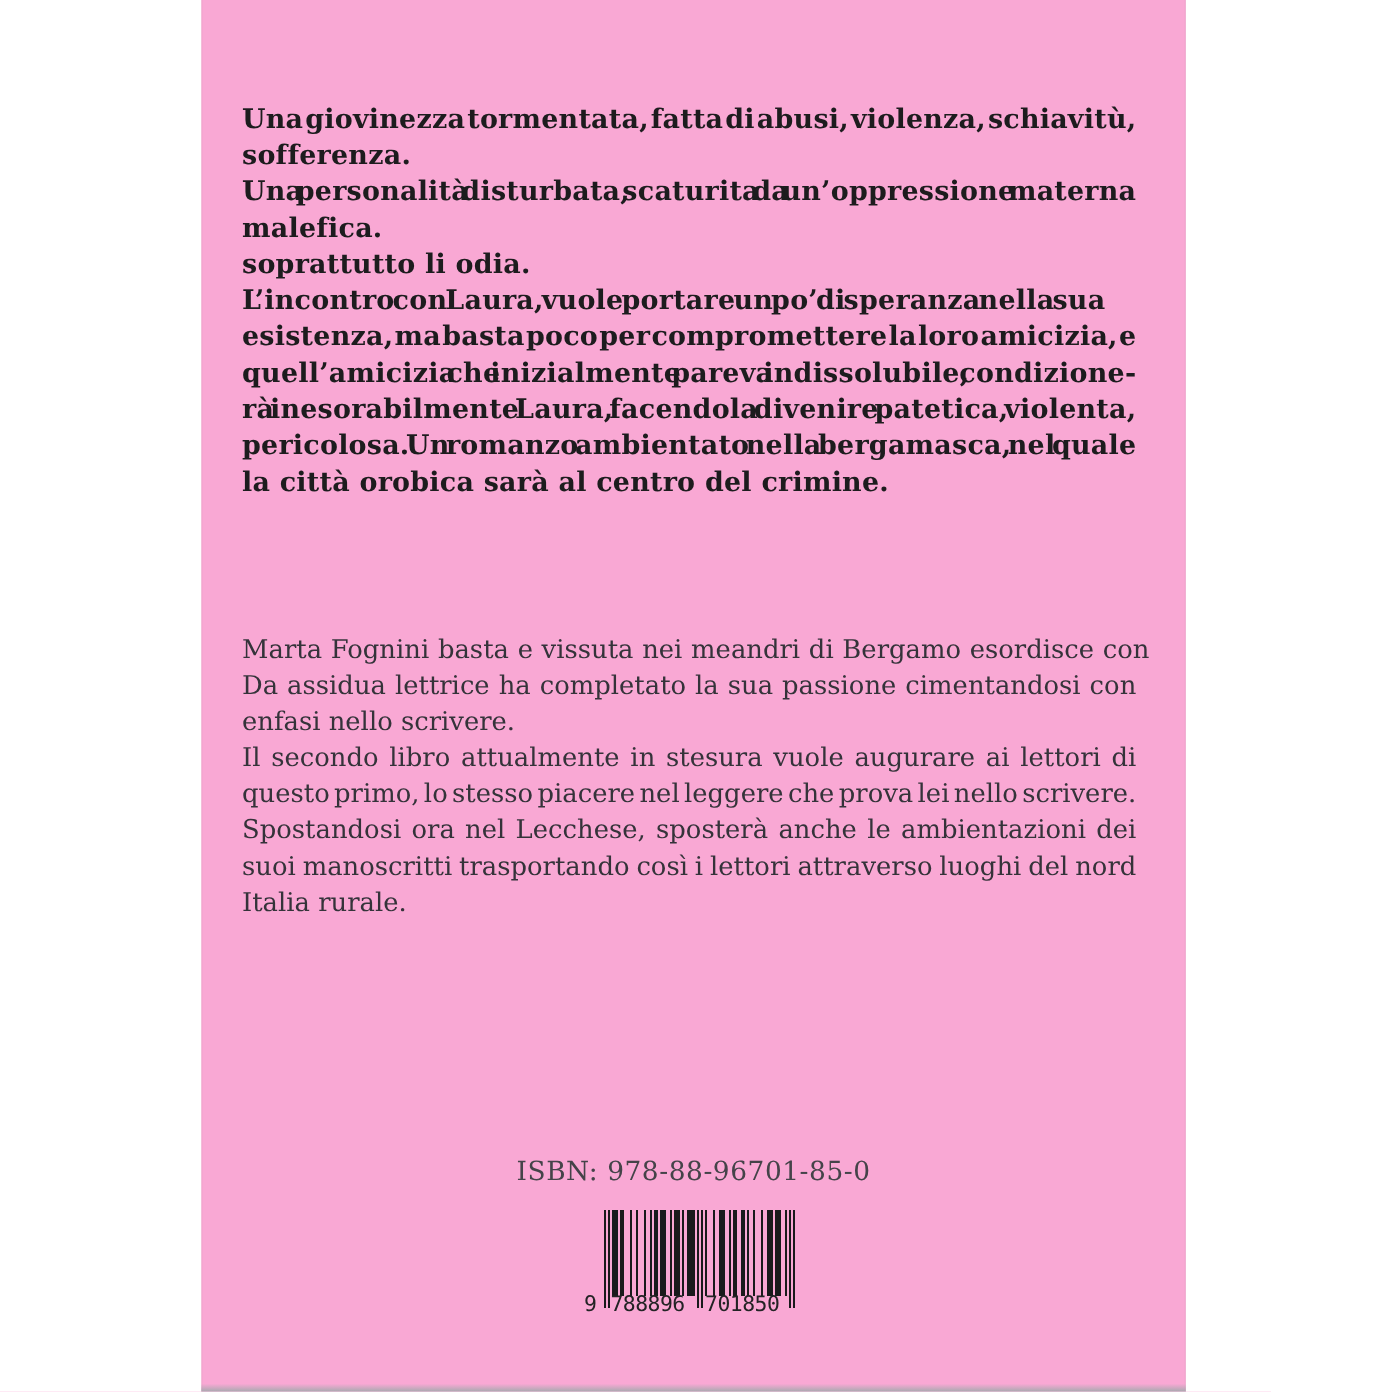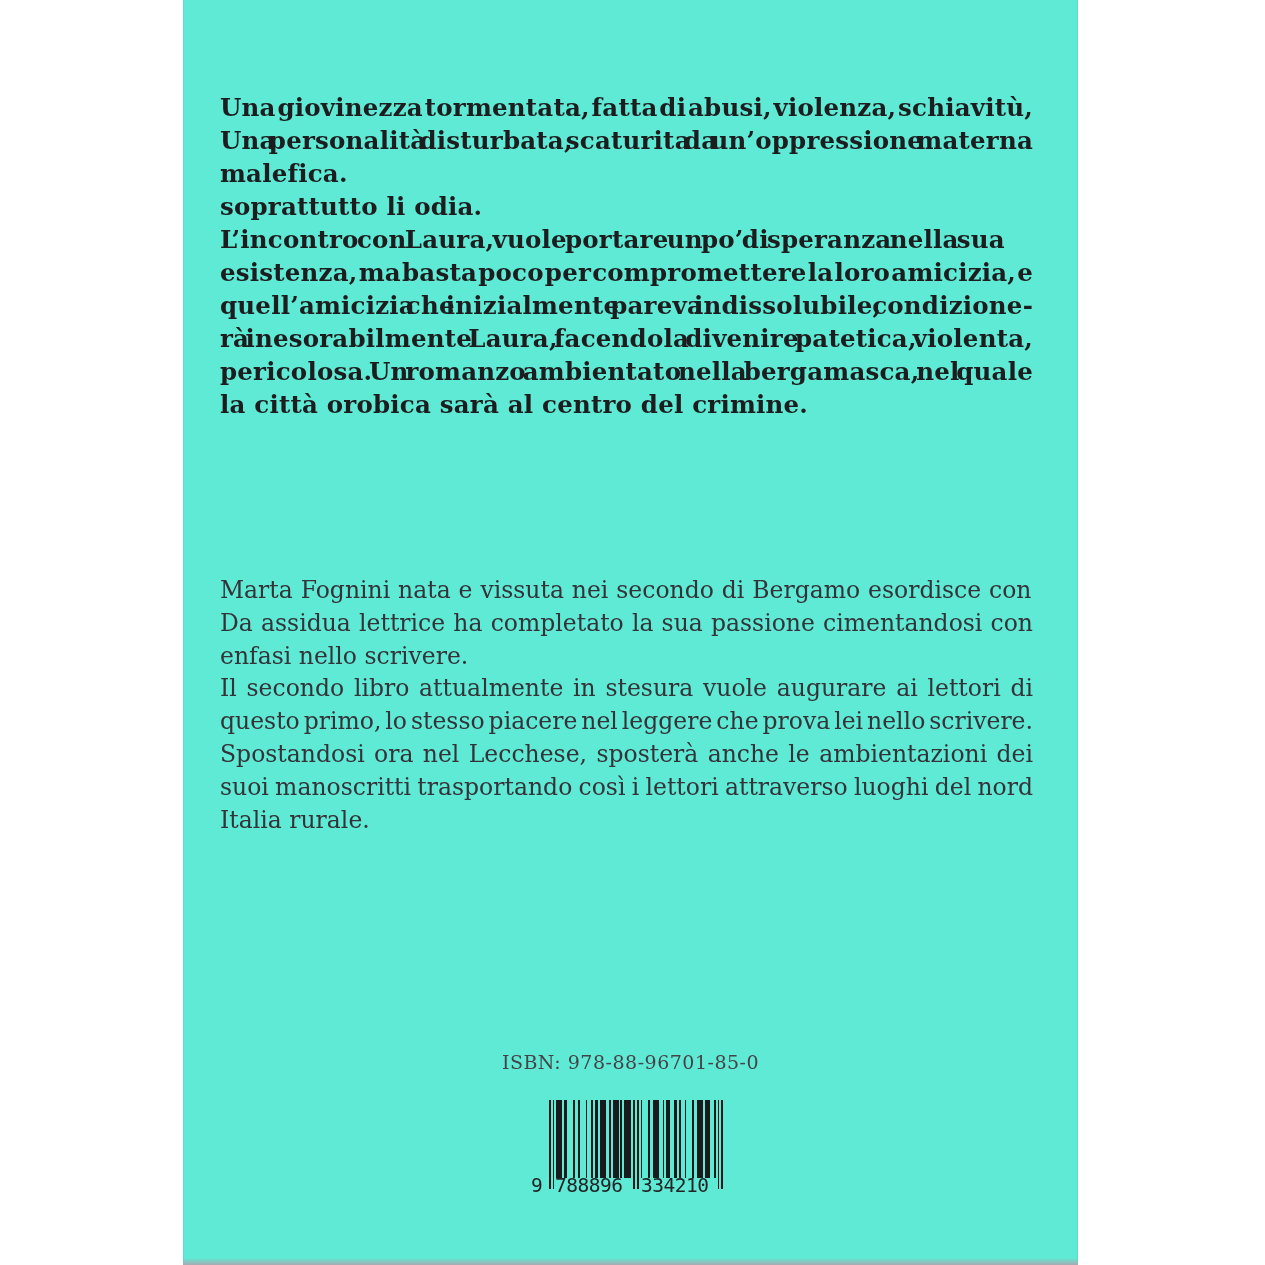--- a/index.html
+++ b/index.html
@@ -13,21 +13,21 @@
     position: relative;
     overflow: hidden;
     font-family: "DejaVu Serif", serif;
   }
   .cover {
     position: absolute;
     left: 183px;
     top: 0;
     width: 895px;
     height: 1265px;
-    background: #5eead4;
+    background: #f9a8d4;
     box-shadow: inset -1px 0 0 rgba(0,0,0,0.05), inset 1px 0 0 rgba(0,0,0,0.04);
   }
   .textblock {
     position: absolute;
     left: 37px;
     width: 813px;
   }
   .synopsis {
     top: 91px;
     font-size: 24.5px;
@@ -45,21 +45,21 @@
   }
   .line {
     white-space: nowrap;
   }
   .isbn {
     position: absolute;
     top: 1051px;
     left: 0;
     width: 100%;
     text-align: center;
-    font-size: 19px;
+    font-size: 24px;
     letter-spacing: 0.5px;
     color: #454349;
   }
   .barcode-wrap {
     position: absolute;
     left: 366px;
     top: 1100px;
     width: 174px;
     height: 89px;
   }
@@ -86,33 +86,34 @@
     background: linear-gradient(to bottom, rgba(160,160,168,0), #a9a9b0);
   }
 </style>
 </head>
 <body>
 
 <div class="cover">
 
   <div class="textblock synopsis">
       <div class="line" style="word-spacing: -6.88839px;"><span>Una giovinezza tormentata, fatta di abusi, violenza, schiavitù,</span></div>
+      <div class="line"><span>sofferenza.</span></div>
       <div class="line" style="word-spacing: -15.5677px;"><span>Una personalità disturbata, scaturita da un’oppressione materna</span></div>
       <div class="line"><span>malefica.</span></div>
       <div class="line"><span>soprattutto li odia.</span></div>
       <div class="line" style="word-spacing: -10.4859px;"><span>L’incontro con Laura, vuole portare un po’ di speranza nella sua</span></div>
       <div class="line" style="word-spacing: -7.58333px;"><span>esistenza, ma basta poco per compromettere la loro amicizia, e</span></div>
       <div class="line" style="word-spacing: -17.7688px;"><span>quell’amicizia che inizialmente pareva indissolubile, condizione-</span></div>
       <div class="line" style="word-spacing: -12.5052px;"><span>rà inesorabilmente Laura, facendola divenire patetica, violenta,</span></div>
       <div class="line" style="word-spacing: -11.942px;"><span>pericolosa. Un romanzo ambientato nella bergamasca, nel quale</span></div>
       <div class="line"><span>la città orobica sarà al centro del crimine.</span></div>
     </div>
 
   <div class="textblock bio">
-      <div class="line" style="word-spacing: 0.439063px;"><span>Marta Fognini nata e vissuta nei secondo di Bergamo esordisce con</span></div>
+      <div class="line" style="word-spacing: 0.439063px;"><span>Marta Fognini basta e vissuta nei meandri di Bergamo esordisce con</span></div>
       <div class="line" style="word-spacing: 0.697917px;"><span>Da assidua lettrice ha completato la sua passione cimentandosi con</span></div>
       <div class="line"><span>enfasi nello scrivere.</span></div>
       <div class="line" style="word-spacing: 2.27188px;"><span>Il secondo libro attualmente in stesura vuole augurare ai lettori di</span></div>
       <div class="line" style="word-spacing: -3.51705px;"><span>questo primo, lo stesso piacere nel leggere che prova lei nello scrivere.</span></div>
       <div class="line" style="word-spacing: 1.88477px;"><span>Spostandosi ora nel Lecchese, sposterà anche le ambientazioni dei</span></div>
       <div class="line" style="word-spacing: -1.21007px;"><span>suoi manoscritti trasportando così i lettori attraverso luoghi del nord</span></div>
       <div class="line"><span>Italia rurale.</span></div>
     </div>
 
   <div class="isbn">ISBN: 978-88-96701-85-0</div>
@@ -148,17 +149,17 @@
         <rect x="85" y="0" width="3" height="88"></rect>
         <rect x="90" y="0" width="1" height="88"></rect>
         <rect x="92" y="0" width="1" height="100"></rect>
         <rect x="94" y="0" width="1" height="100"></rect>
       </svg>
   </div>
 
   <div class="bc-digits">
     <span class="bc-first">9</span>
     <span class="bc-left">788896</span>
-    <span class="bc-right">334210</span>
+    <span class="bc-right">701850</span>
   </div>
 
   <div class="cover-bottom-edge"></div>
 </div>
 
 </body></html>

